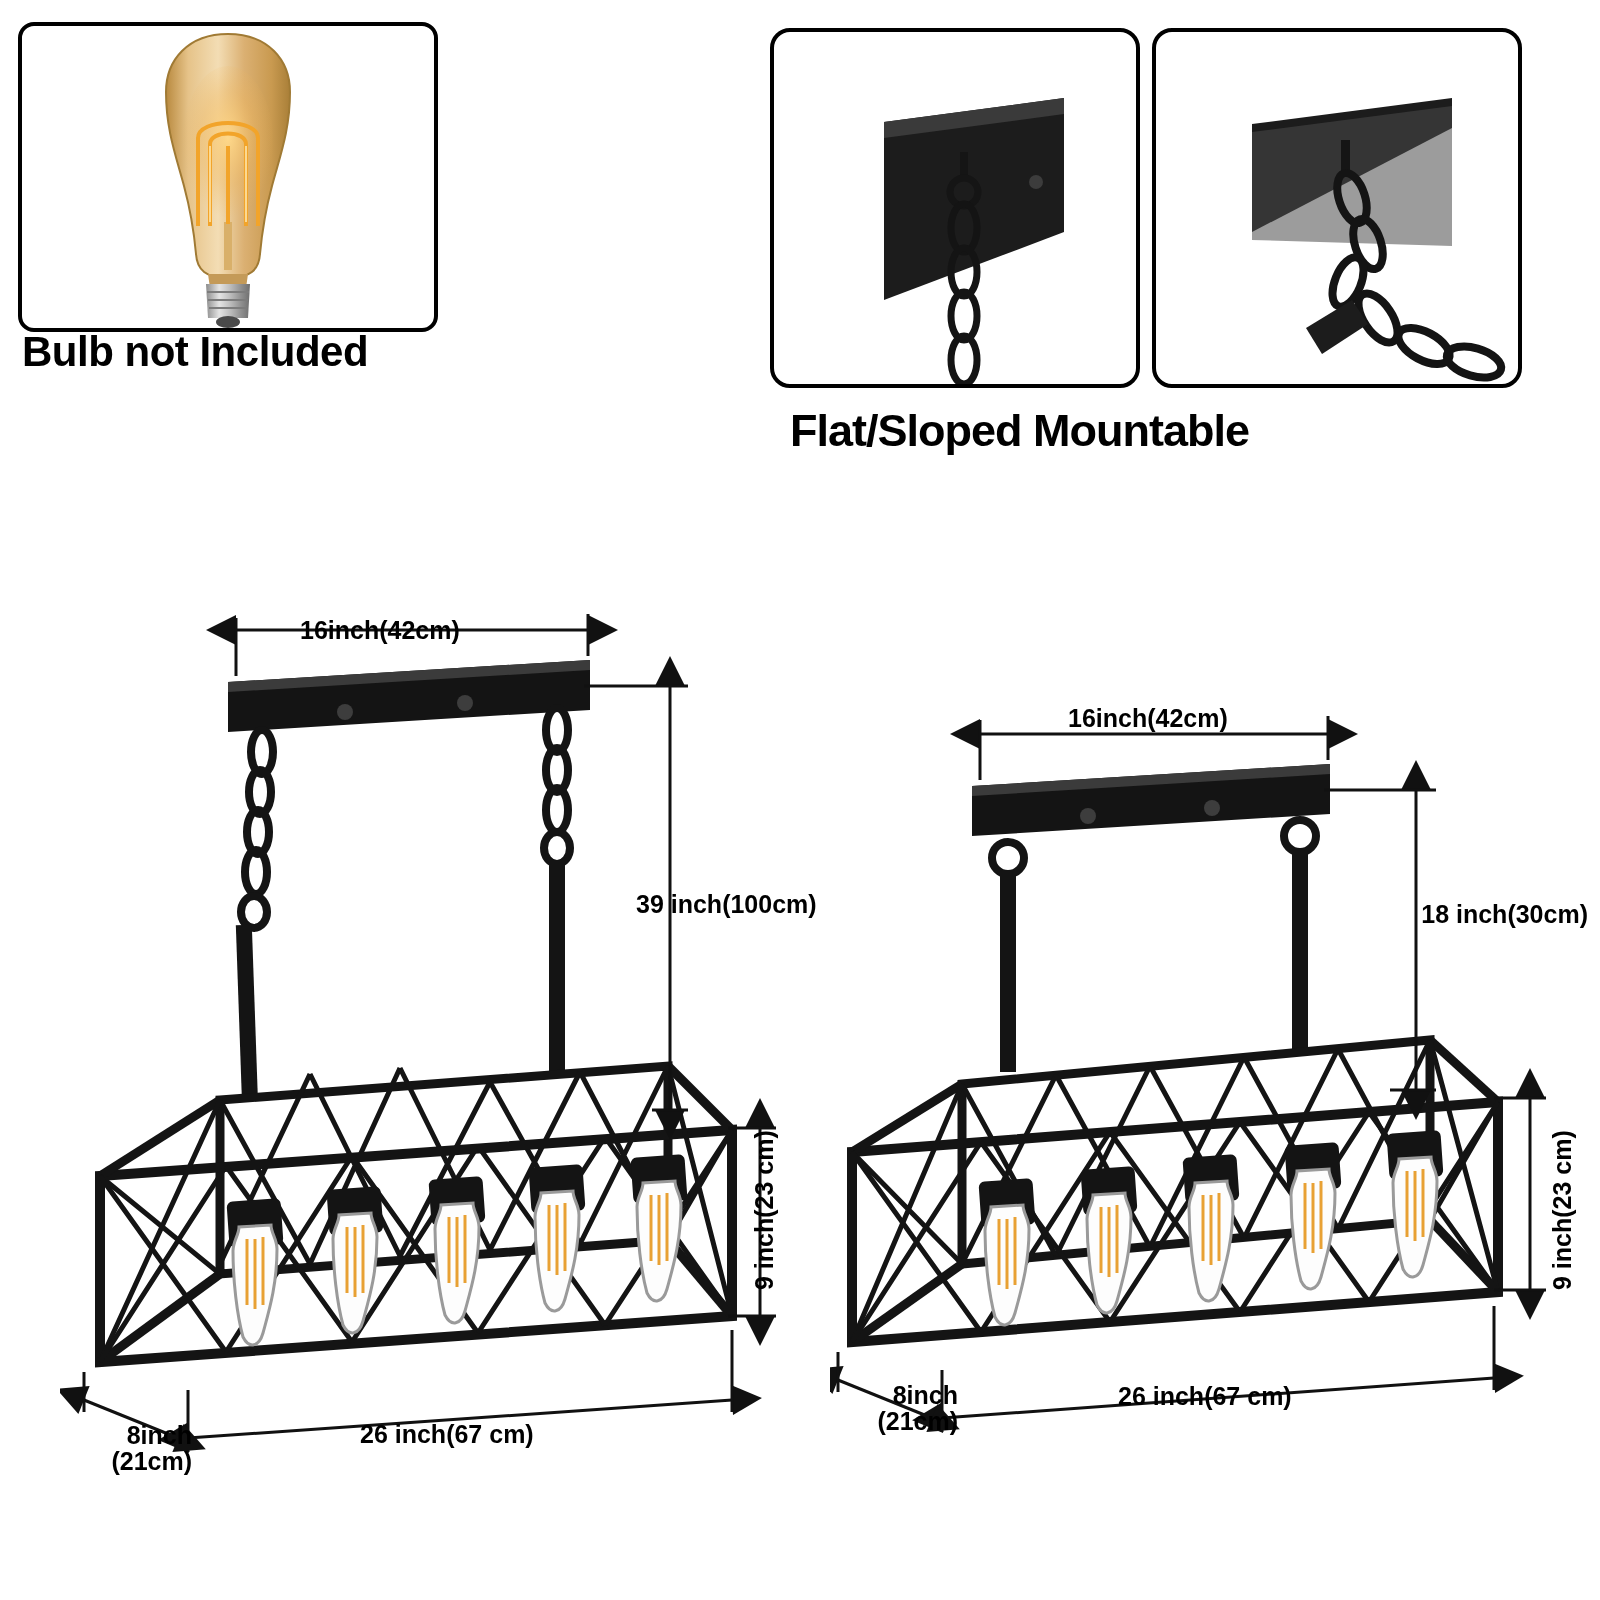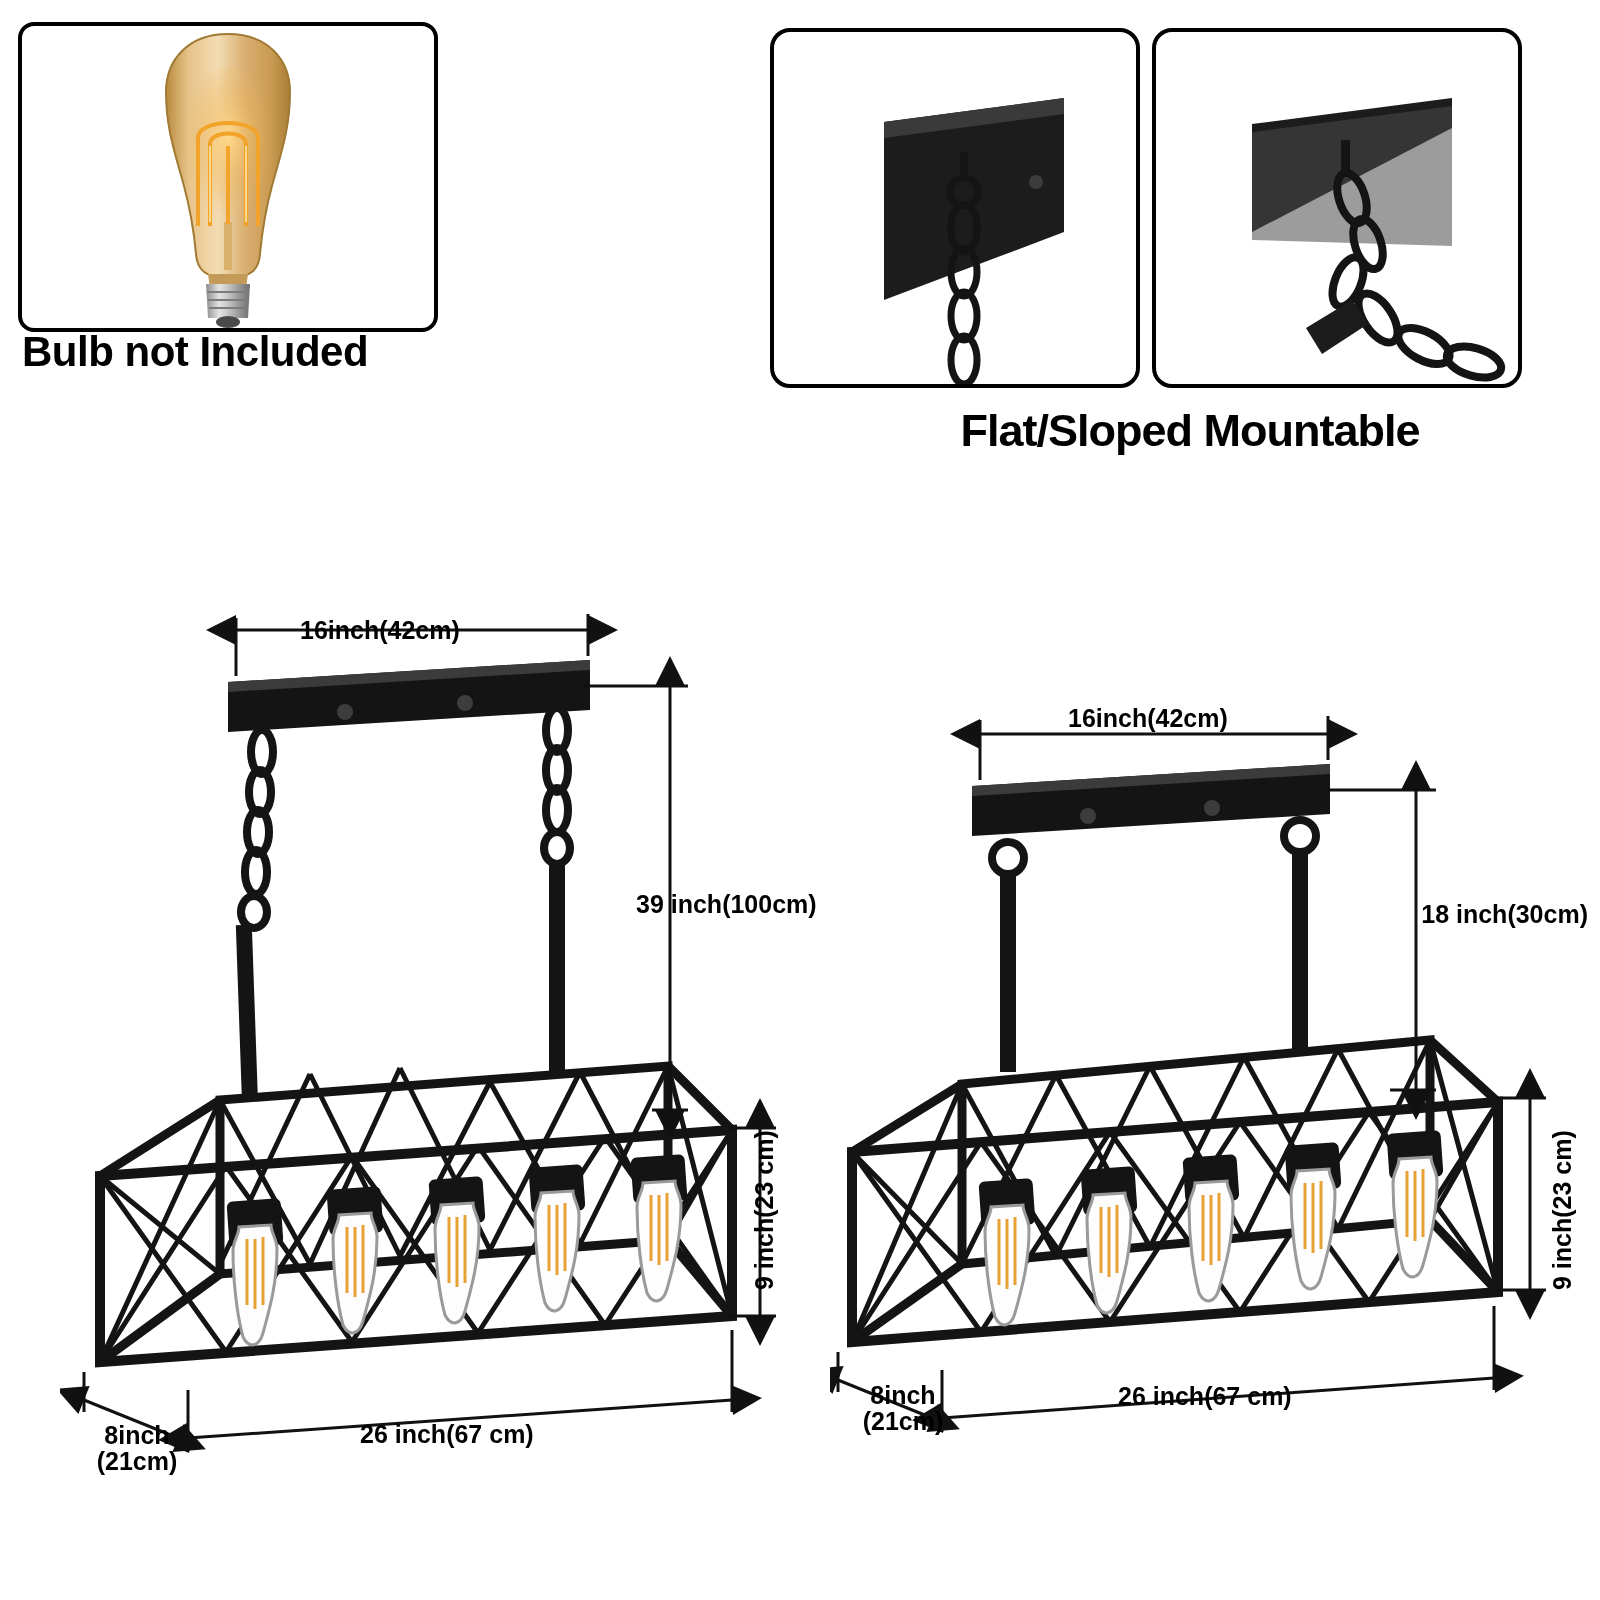--- a/index.html
+++ b/index.html
@@ -25,29 +25,29 @@
   }
 
   
   .mount-card{
     width:370px;height:360px;border:4px solid #000;border-radius:20px;
     background:#fff;box-sizing:border-box;top:28px;
   }
   #mount-card-flat{left:770px;}
   #mount-card-sloped{left:1152px;}
   #mount-caption{
-    left:790px;top:405px;width:800px;text-align:center;
+    left:790px;top:405px;width:800px;text-align:left;
     font-size:45px;font-weight:bold;letter-spacing:-1px;
   }
 
   
   .dim{font-size:25px;font-weight:bold;white-space:nowrap;}
   .rot90{transform:rotate(-90deg);transform-origin:left top;}
 
-  .lbl-2line{line-height:1.05;text-align:center;}
+  .lbl-2line{line-height:1.05;text-align:right;}
 </style>
 </head>
 <body>
 
 <div class="abs" id="bulb-card">
   <svg width="412" height="302" viewBox="0 0 412 302">
     <defs>
       <linearGradient id="glassG" x1="0" y1="0" x2="1" y2="0">
         <stop offset="0%" stop-color="#b98a3f"></stop>
         <stop offset="18%" stop-color="#e6c389"></stop>

